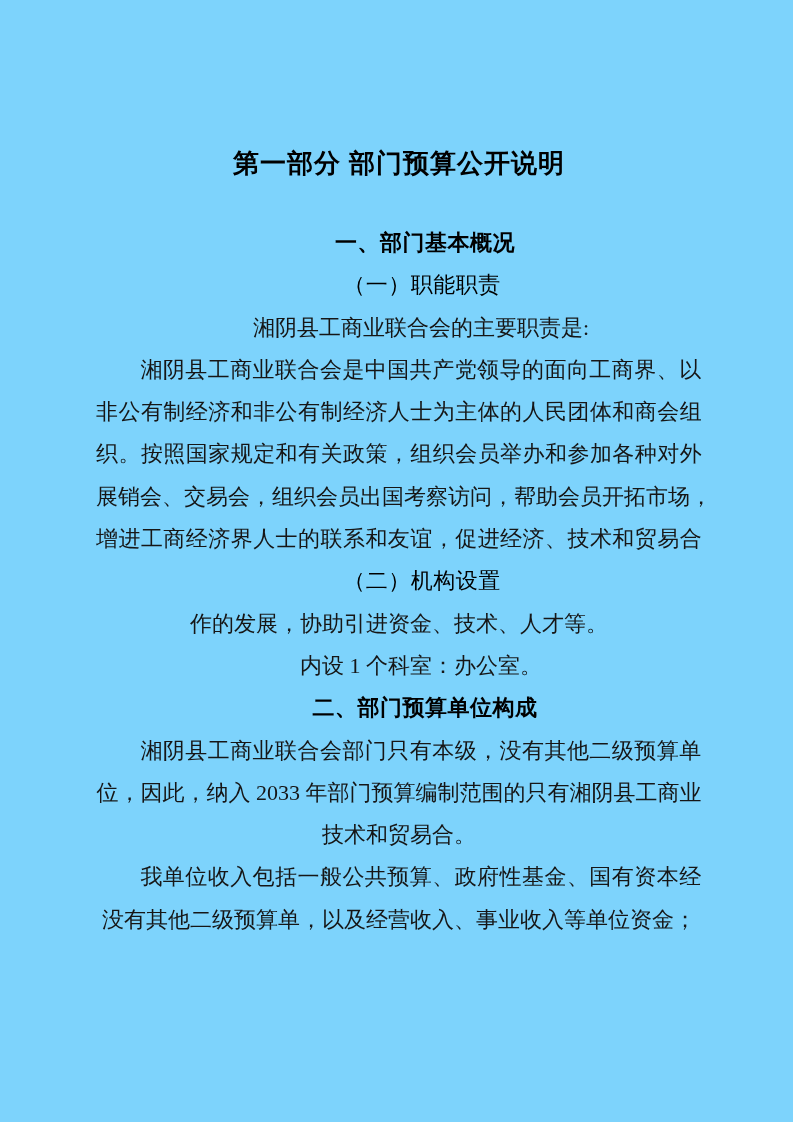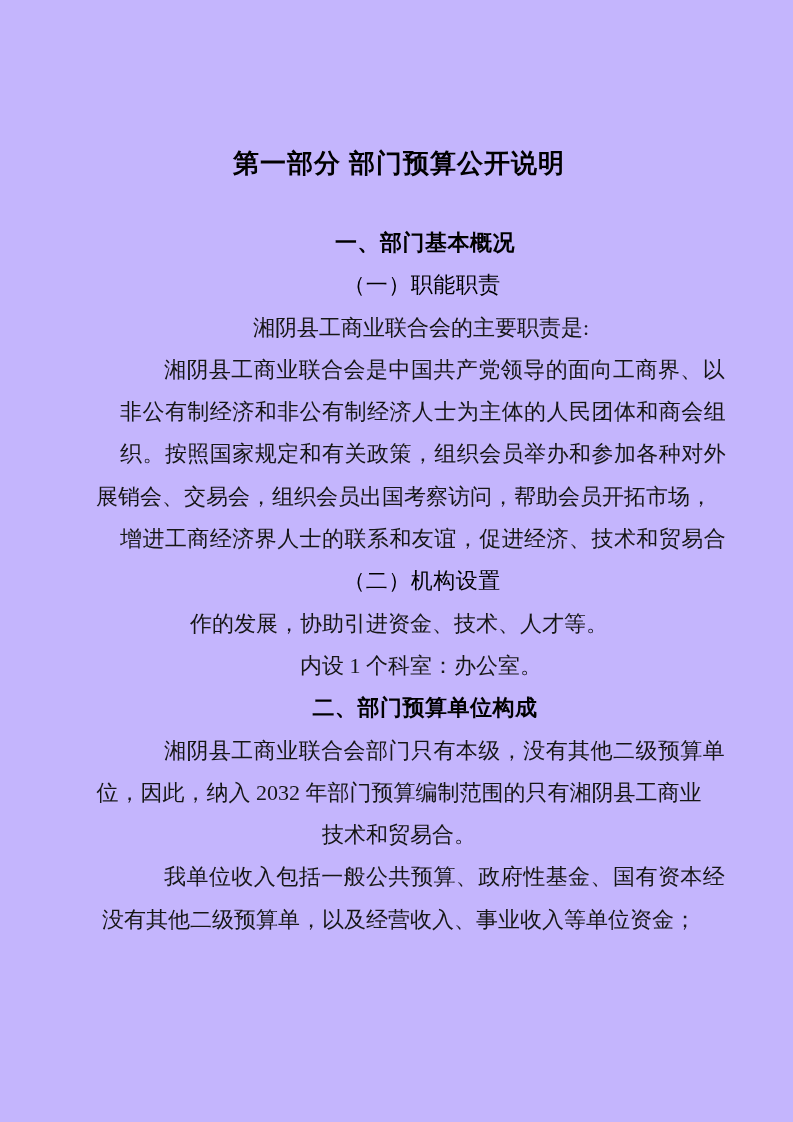--- a/index.html
+++ b/index.html
@@ -5,21 +5,21 @@
   html, body {
     margin: 0;
     padding: 0;
     background: #e8e8e8;
   }
   .page {
     position: relative;
     width: 793px;
     height: 1122px;
     margin: 0 auto;
-    background: #c4b5fd;
+    background: #7dd3fc;
     overflow: hidden;
     box-sizing: border-box;
     padding: 0 91px 0 96px; 
   }
   .doc-title {
     margin-top: 137px;
     height: 52px;
     line-height: 52px;
     margin-bottom: 33px;
     text-align: center;
@@ -51,21 +51,21 @@
   .h3 {
     font-family: "Liberation Serif", serif;
     font-weight: normal;
     color: #000000;
     text-indent: 46px;
     letter-spacing: 0.5px;
   }
   
   .ind { text-indent: 44px; }
   
-  .js { letter-spacing: 0.45px; margin-left: 24px; }
+  .js { letter-spacing: 0.45px; }
 </style>
 </head>
 <body>
 
 <div class="page">
 
   <div class="doc-title">第一部分 部门预算公开说明</div>
 
   <div class="line h1">一、部门基本概况</div>
 
@@ -80,20 +80,20 @@
   <div class="line js">增进工商经济界人士的联系和友谊，促进经济、技术和贸易合</div>
   <div class="line h3">（二）机构设置</div>
 
   <div class="line">作的发展，协助引进资金、技术、人才等。</div>
 
   <div class="line ind">内设 1 个科室：办公室。</div>
 
   <div class="line h1">二、部门预算单位构成</div>
 
   <div class="line ind js">湘阴县工商业联合会部门只有本级，没有其他二级预算单</div>
-  <div class="line">位，因此，纳入 2032 年部门预算编制范围的只有湘阴县工商业</div>
+  <div class="line">位，因此，纳入 2033 年部门预算编制范围的只有湘阴县工商业</div>
   <div class="line">技术和贸易合。</div>
 
 
   <div class="line ind js">我单位收入包括一般公共预算、政府性基金、国有资本经</div>
   <div class="line">没有其他二级预算单，以及经营收入、事业收入等单位资金；</div>
 
 </div>
 
 </body></html>

